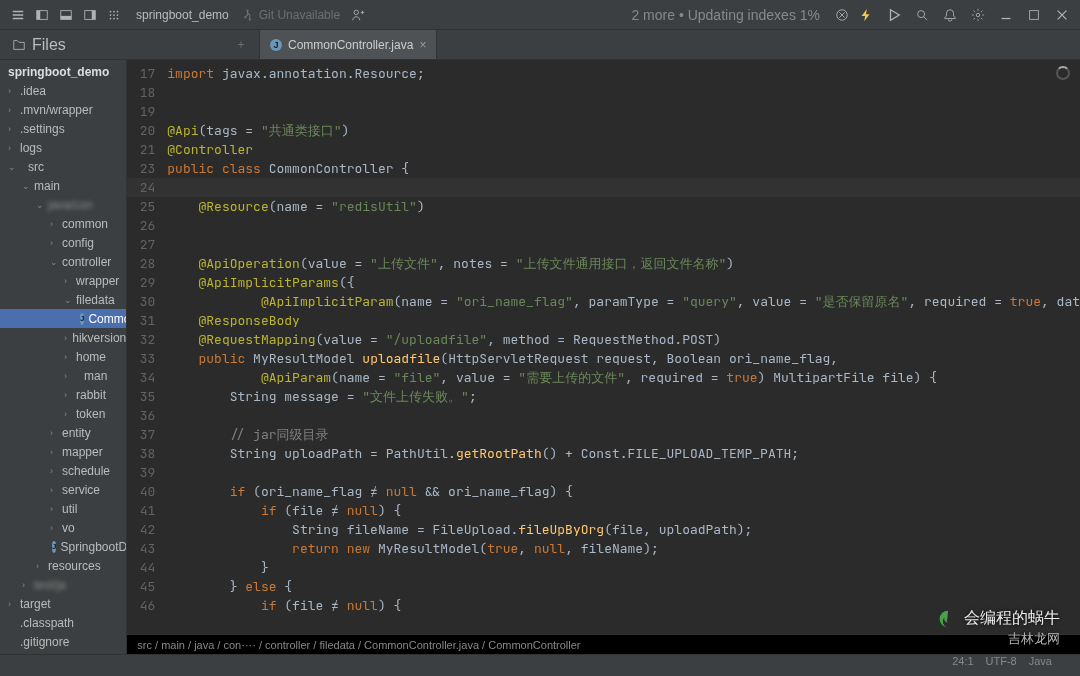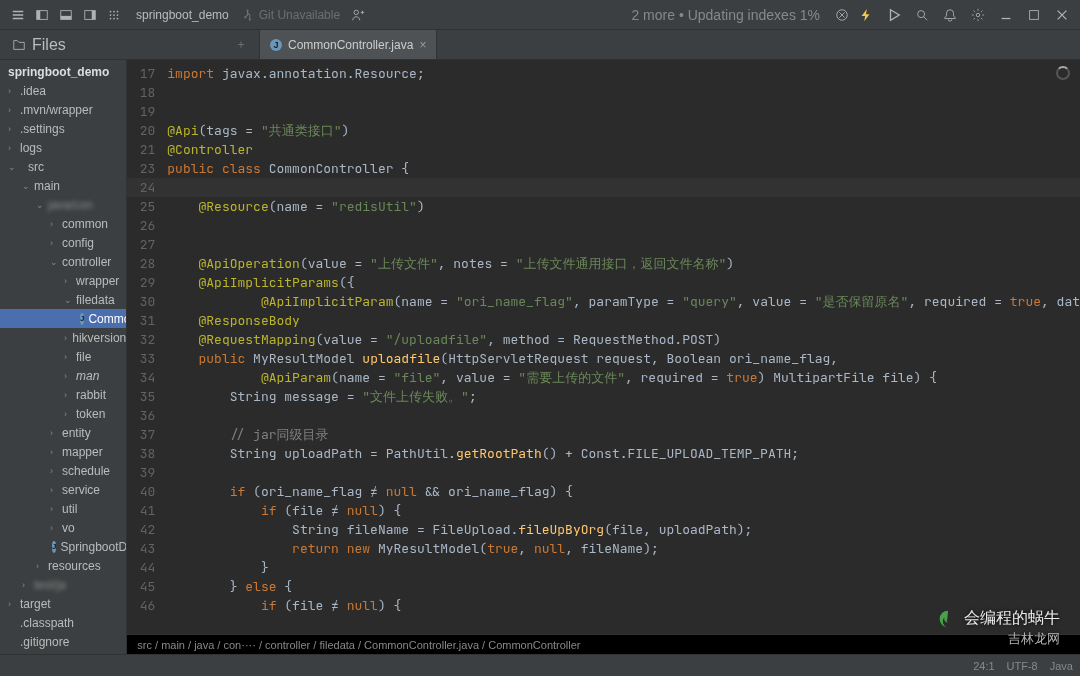--- a/index.html
+++ b/index.html
@@ -34,21 +34,21 @@
   .gutter-line { display:flex; font-family: "JetBrains Mono", Consolas, monospace; font-size:13px; line-height:19px; }
   .ln { width:40px; text-align:right; color:#606366; padding-right:12px; user-select:none;}
   .code { white-space:pre; color:#a9b7c6; }
   .gutter-line.hl { background:#323232; }
   .kw { color:#cc7832;text-align:center; }
   .str { color:#6a8759; }
   .ann { color:#bbb529; }
   .fn { color:#ffc66d; }
   .type { color:#a9b7c6; }
   .cmt { color:#808080; }
-  .statusbar { height:22px; background:#3c3f41; border-top:1px solid #323232; display:flex; align-items:center; padding:0 7px; font-size:11px; color:#888;}
+  .statusbar { height:22px; background:#3c3f41; border-top:1px solid #323232; display:flex; padding:0 28px; font-size:11px; color:#888;}
   .statusbar .right { margin-left:auto; display:flex; gap:12px;}
   .breadcrumb { height:20px; background:#000000; color:#888; font-size:11px; display:flex;align-items:center; padding:0 10px; border-top:1px solid #323232;}
   .watermark { position:absolute; right:20px; bottom:25px; color:#fff; opacity:.9; font-size:16px; display:flex; align-items:center; gap:6px; text-shadow:0 0 4px #000;}
   .watermark2 { position:absolute; right:20px; bottom:6px; color:#ddd; opacity:.8; font-size:13px; text-shadow:0 0 4px #000;}
   .load-spinner { position:absolute; right:10px; top:6px; width:14px;height:14px; border:2px solid #555; border-top-color:#aaa; border-radius:50%;}
   .blurred { filter: blur(2px); color:#888 !important; }
   .code-container { flex:1; overflow:hidden; padding-top:4px; position:relative;}
 </style>
 </head>
 <body>
@@ -233,25 +233,25 @@
           <span class="chev"></span>
           <span class="j-icon2">J</span>
           <span style="margin-left: 4px;">CommonController.java</span>
         </div>
         <div class="tree-item" style="padding-left: 64px;">
           <span class="chev">›</span>
           <span style="margin-left: 0px;">hikversion</span>
         </div>
         <div class="tree-item" style="padding-left: 64px;">
           <span class="chev">›</span>
-          <span style="margin-left: 0px;">file</span>
-        </div>
-        <div class="tree-item" style="padding-left: 64px;">
-          <span class="chev">›</span>
-          <span style="margin-left: 0px; font-style: italic;">man</span>
+          <span style="margin-left: 0px;">home</span>
+        </div>
+        <div class="tree-item" style="padding-left: 64px;">
+          <span class="chev">›</span>
+          <span style="margin-left: 8px;">man</span>
         </div>
         <div class="tree-item" style="padding-left: 64px;">
           <span class="chev">›</span>
           <span style="margin-left: 0px;">rabbit</span>
         </div>
         <div class="tree-item" style="padding-left: 64px;">
           <span class="chev">›</span>
           <span style="margin-left: 0px;">token</span>
         </div>
         <div class="tree-item" style="padding-left: 50px;">

